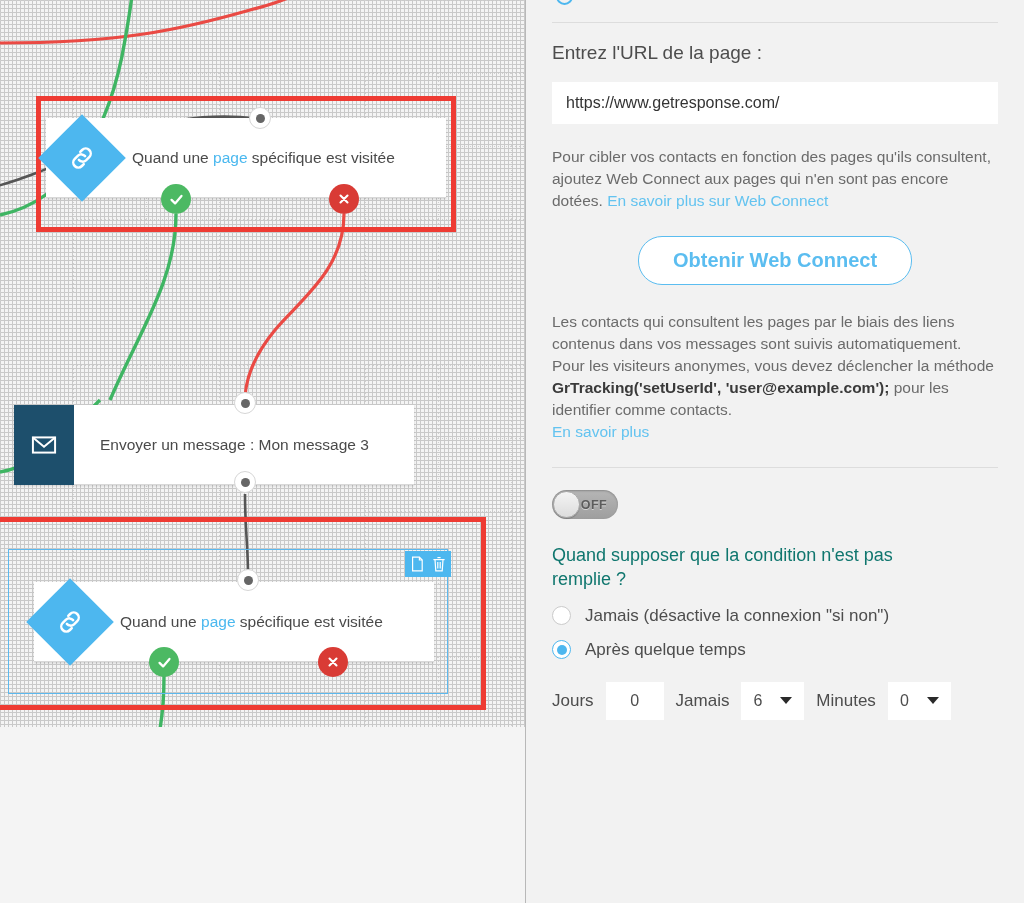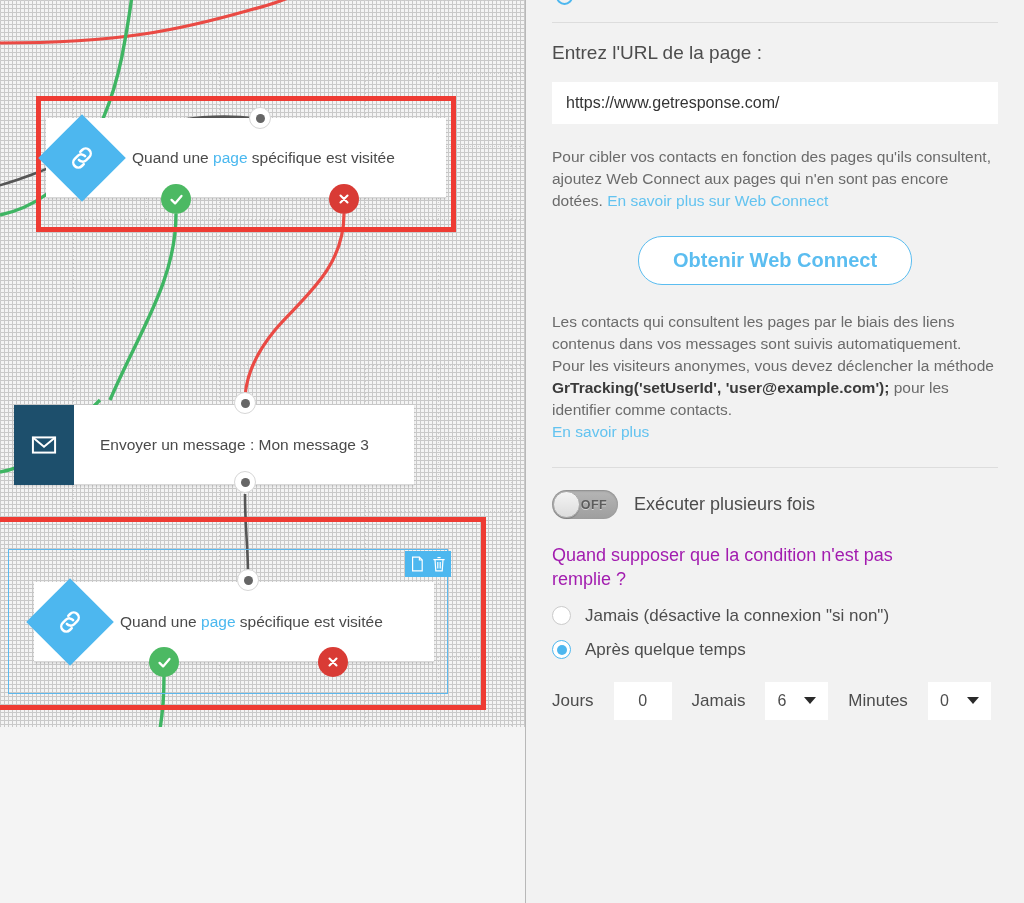--- a/index.html
+++ b/index.html
@@ -166,35 +166,35 @@
     letter-spacing: 0.4px;
   }
   .toggle-knob {
     position: absolute; left: 1px; top: 1px;
     width: 27px; height: 27px; border-radius: 50%;
     background: linear-gradient(#f4f4f4, #dcdcdc);
     border: 1px solid #aaaaaa;
     box-shadow: 0 1px 1px rgba(0,0,0,0.2);
   }
   .toggle-label { font-size: 18px; color: #4d4d4d; }
-  .q-label { font-size: 18px; color: #a21caf; line-height: 1.35; }
+  .q-label { font-size: 18px; color: #0f766e; line-height: 1.35; }
   .radio-row { display: flex; align-items: center; gap: 14px; margin-top: 14px; }
   .radio {
     width: 19px; height: 19px; border-radius: 50%;
     border: 1.5px solid #cbcbcb; background: #ffffff;
     flex: 0 0 auto;
     display: flex; align-items: center; justify-content: center;
   }
   .radio.checked { border-color: #4db7ef; }
   .radio.checked i {
     width: 10px; height: 10px; border-radius: 50%;
     background: #4db7ef; display: block;
   }
   .radio-label { font-size: 17px; color: #4d4d4d; }
-  .time-row { display: flex; align-items: center; gap: 20px; margin-top: 22px; }
+  .time-row { display: flex; align-items: center; gap: 12px; margin-top: 22px; }
   .time-word { font-size: 17px; color: #4d4d4d; }
   .time-field {
     background: #ffffff; height: 38px;
     display: flex; align-items: center; justify-content: center;
     font-size: 16px; color: #4d4d4d;
     min-width: 58px; padding: 0 12px;
   }
   .time-select {
     background: #ffffff; height: 38px;
     display: flex; align-items: center; gap: 18px;
@@ -368,21 +368,20 @@
         <span>Les contacts qui consultent les pages par le biais des liens contenus dans vos messages sont suivis automatiquement. Pour les visiteurs anonymes, vous devez déclencher la méthode </span><b>GrTracking('setUserId', 'user@example.com');</b><span> pour les identifier comme contacts.</span><br><a class="link" href="#">En savoir plus</a>
       </div>
 
       <hr class="sep" style="margin-top:24px;">
 
       <div class="toggle-row" style="margin-top:22px;text-align:center;">
         <div class="toggle">
           <span class="toggle-knob"></span>
           <span class="toggle-text">OFF</span>
         </div>
-        <span class="toggle-label">Exécuter plusieurs fois</span>
       </div>
 
       <div class="q-label" style="margin-top:24px; max-width:400px;">Quand supposer que la condition n'est pas remplie ?</div>
 
       <div class="radio-row">
         <span class="radio">
             <i></i>
           </span>
         <span class="radio-label">Jamais (désactive la connexion "si non")</span>
       </div>

